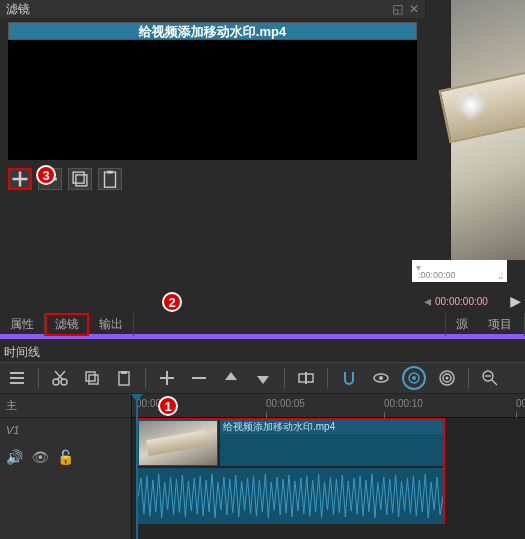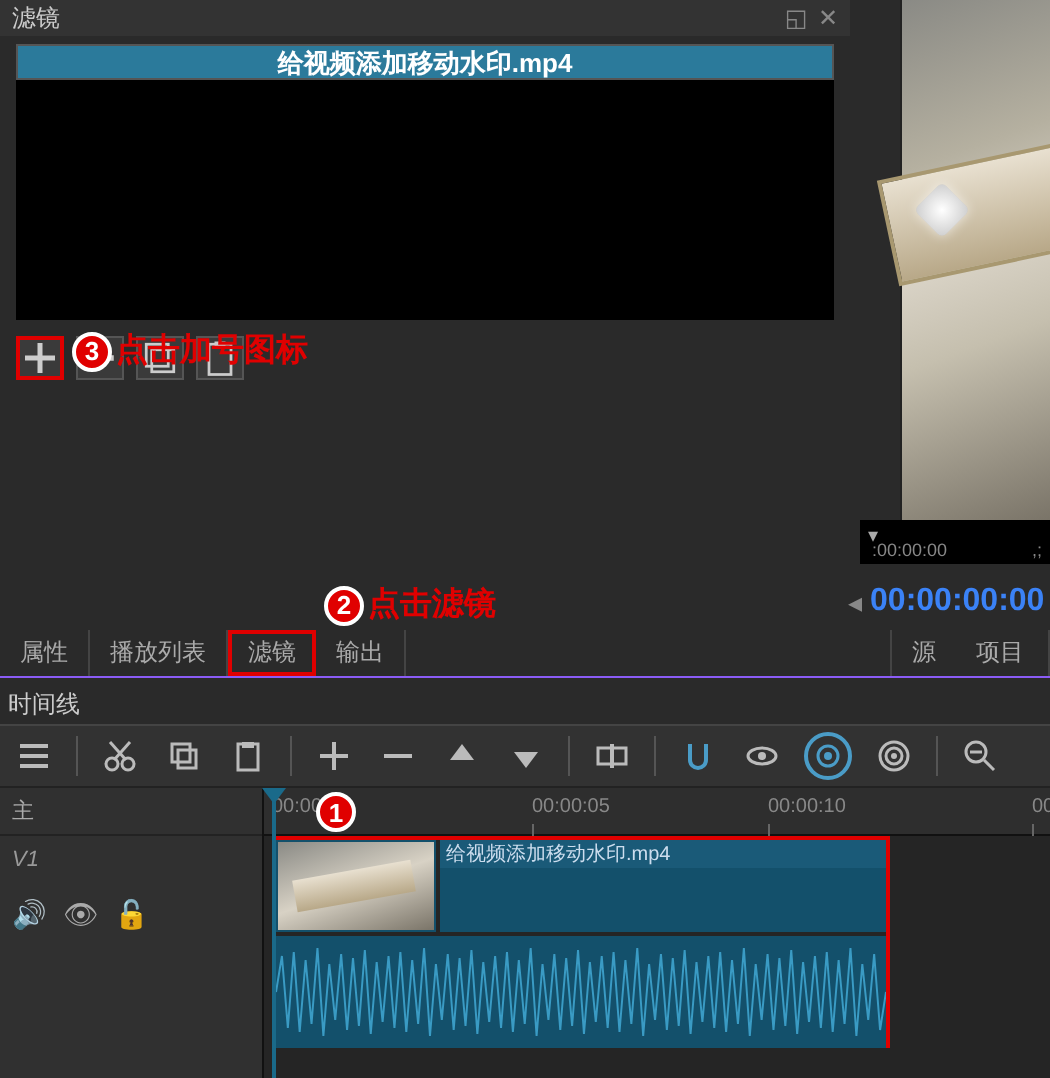--- a/index.html
+++ b/index.html
@@ -66,41 +66,41 @@
     background: linear-gradient(180deg, #e8e0d0, #b8a888); transform: rotate(-12deg);
     border: 2px solid #a89870;
   }
   .right-preview::after {
     content: ""; position: absolute; left: 10px; top: 95px; width: 20px; height: 20px;
     background: radial-gradient(circle, #fff, #ccc); border-radius: 3px;
     transform: rotate(45deg); box-shadow: 0 0 6px rgba(255,255,255,.6);
   }
   
   .time-scrubber { 
-    position: absolute; right: 0; top: 260px; width: 95px; height: 22px;
-    background: #000000; display: flex; align-items: flex-end; padding: 0 4px;
+    position: absolute; right: 18px; top: 260px; width: 95px; height: 22px;
+    background: #ffffff; display: flex; align-items: flex-end; padding: 0 4px;
     font-size: 9px; color: #888;
   }
   .scrubber-mark { position: absolute; left: 4px; top: 2px; color: #ccc; }
   .scrubber-mark::before { content: "▾"; color: #aaa; font-size: 10px; }
   
   .preview-timecode {
     position: absolute; right: 0; top: 288px; width: 105px; height: 26px;
     display: flex; align-items: center; gap: 4px; padding: 0 4px;
     background: #2a2a2a;
   }
   .tc-btn { color: #888; cursor: pointer; font-size: 14px; }
-  .tc-text { color: #3b82f6; font-size: 16px; flex: 1; font-weight: bold; }
+  .tc-text { color: #fca5a5; font-size: 10px; flex: 1; }
   .play-btn { color: #ccc; font-size: 14px; }
   
   
   .tabs-row { 
     position: absolute; left: 0; top: 315px; width: 525px; height: 24px;
     display: flex; align-items: center; background: #2a2a2a;
-    border-bottom: 1px solid #8b5cf6;
+    border-bottom: 5px solid #8b5cf6;
   }
   .tab { 
     padding: 3px 10px; color: #aaa; cursor: pointer; 
     border-right: 1px solid #444; font-size: 12px;
   }
   .tab.right { margin-left: auto; border-left: 1px solid #444; border-right: none;}
   .tab.last { padding-right: 12px; }
   .tab-hl { border: 2px solid #e00000; padding: 1px 8px; }
   
   .timeline-label { 
@@ -232,21 +232,20 @@
   <span style="position:absolute;right:4px;bottom:2px">,;</span>
 </div>
 <div class="preview-timecode">
   <span class="tc-btn">◂</span>
   <span class="tc-text">00:00:00:00</span>
   <span class="play-btn">▶</span>
 </div>
 
 <div class="tabs-row">
   <div class="tab">属性</div>
-  <div class="tab">播放列表</div>
   <div class="tab tab-hl">滤镜</div>
   <div class="tab">输出</div>
   <div class="tab right">源</div>
   <div class="tab last">项目</div>
 </div>
 
 <div class="timeline-label">时间线</div>
 
 <div class="main-toolbar">
   <div class="mtb-btn">
@@ -368,21 +367,19 @@
           <path d="M0,28 L3,10 L6,46 L9,8 L12,48 L15,12 L18,44 L21,6 L24,50 L27,14 L30,42 L33,9 L36,47 L39,11 L42,45 L45,7 L48,49 L51,13 L54,43 L57,10 L60,46 L63,8 L66,48 L69,12 L72,44 L75,6 L78,50 L81,14 L84,42 L87,9 L90,47 L93,11 L96,45 L99,7 L102,49 L105,13 L108,43 L111,10 L114,46 L117,8 L120,48 L123,12 L126,44 L129,6 L132,50 L135,14 L138,42 L141,9 L144,47 L147,11 L150,45 L153,7 L156,49 L159,13 L162,43 L165,10 L168,46 L171,8 L174,48 L177,12 L180,44 L183,6 L186,50 L189,14 L192,42 L195,9 L198,47 L201,11 L204,45 L207,7 L210,49 L213,13 L216,43 L219,10 L222,46 L225,8 L228,48 L231,12 L234,44 L237,6 L240,50 L243,14 L246,42 L249,9 L252,47 L255,11 L258,45 L261,7 L264,49 L267,13 L270,43 L273,10 L276,46 L279,8 L282,48 L285,12 L288,44 L291,6 L294,50 L297,14 L300,42 L303,9 L306,47 L309,28" fill="none" stroke="#3a9bc4" stroke-width="1"></path>
         </svg>
       </div>
     </div>
   </div>
 </div>
 <div class="playhead"></div>
 
 <div class="annot" style="left:36px; top:165px">
   <span class="badge">3</span>
-  <span>点击加号图标</span>
 </div>
 <div class="annot" style="left:162px; top:292px">
   <span class="badge">2</span>
-  <span>点击滤镜</span>
 </div>
 <div class="annot" style="left:158px; top:396px">
   <span class="badge">1</span>
 </div>
 
 </body></html>

